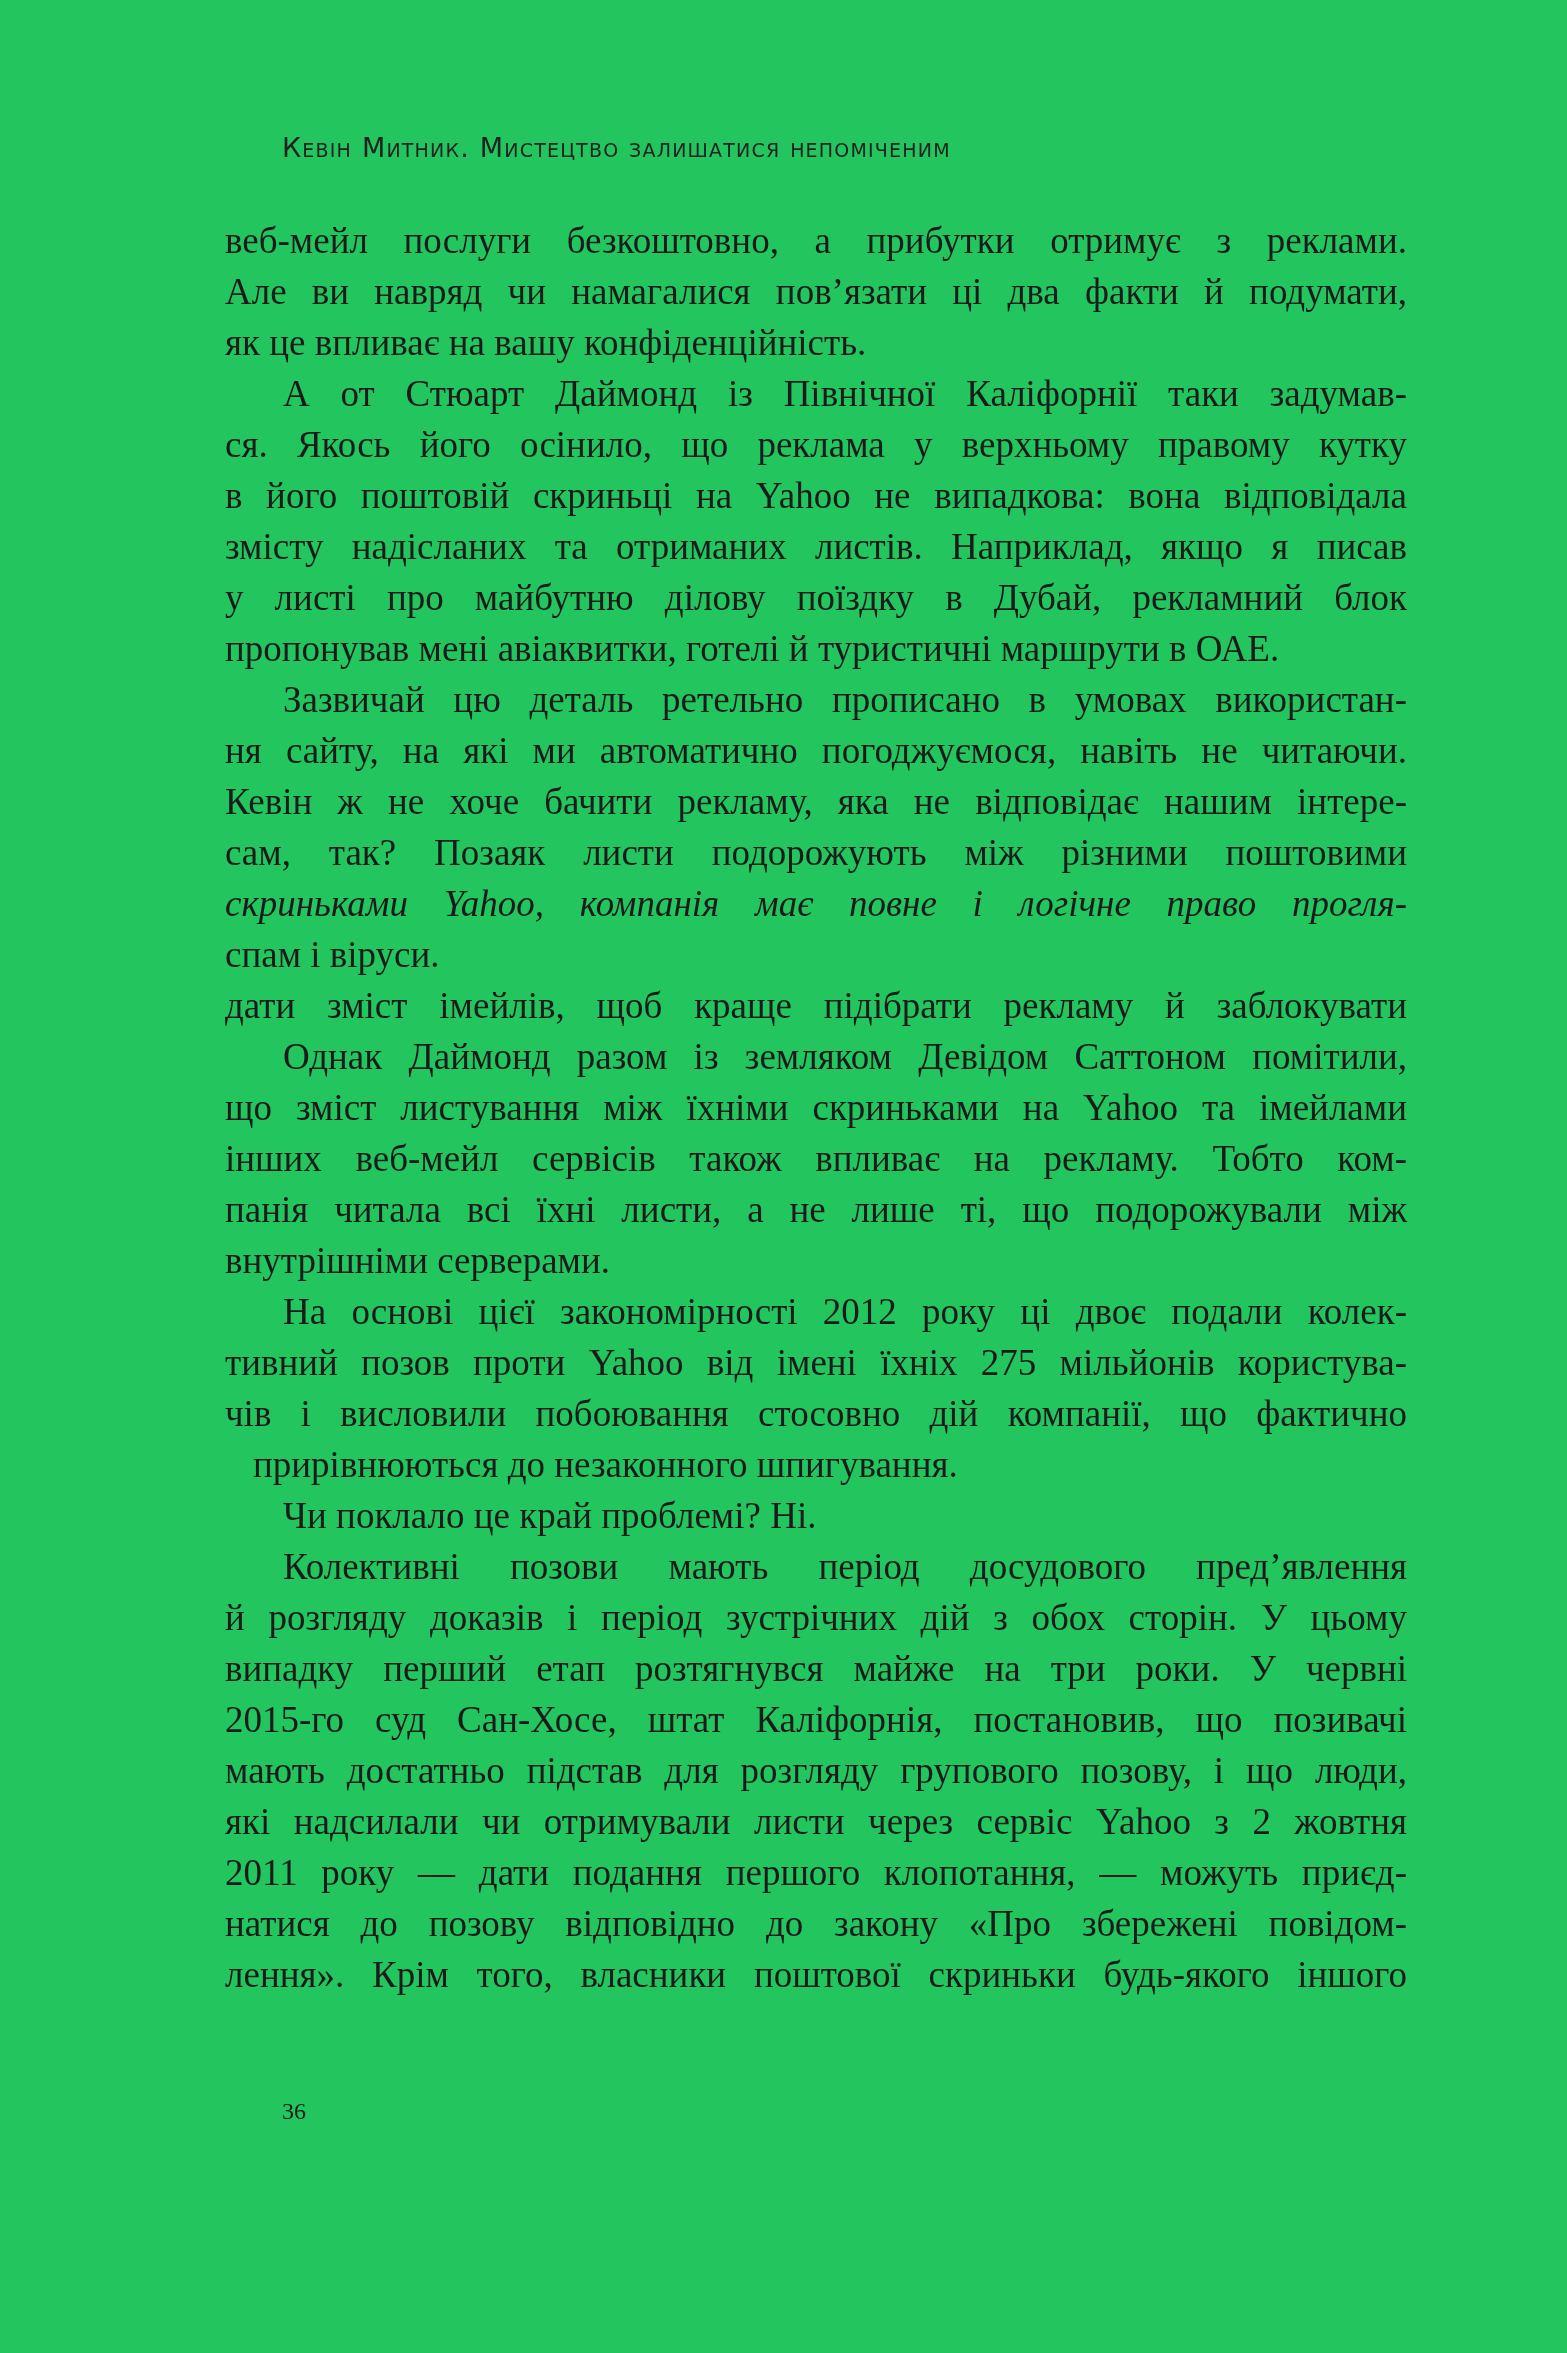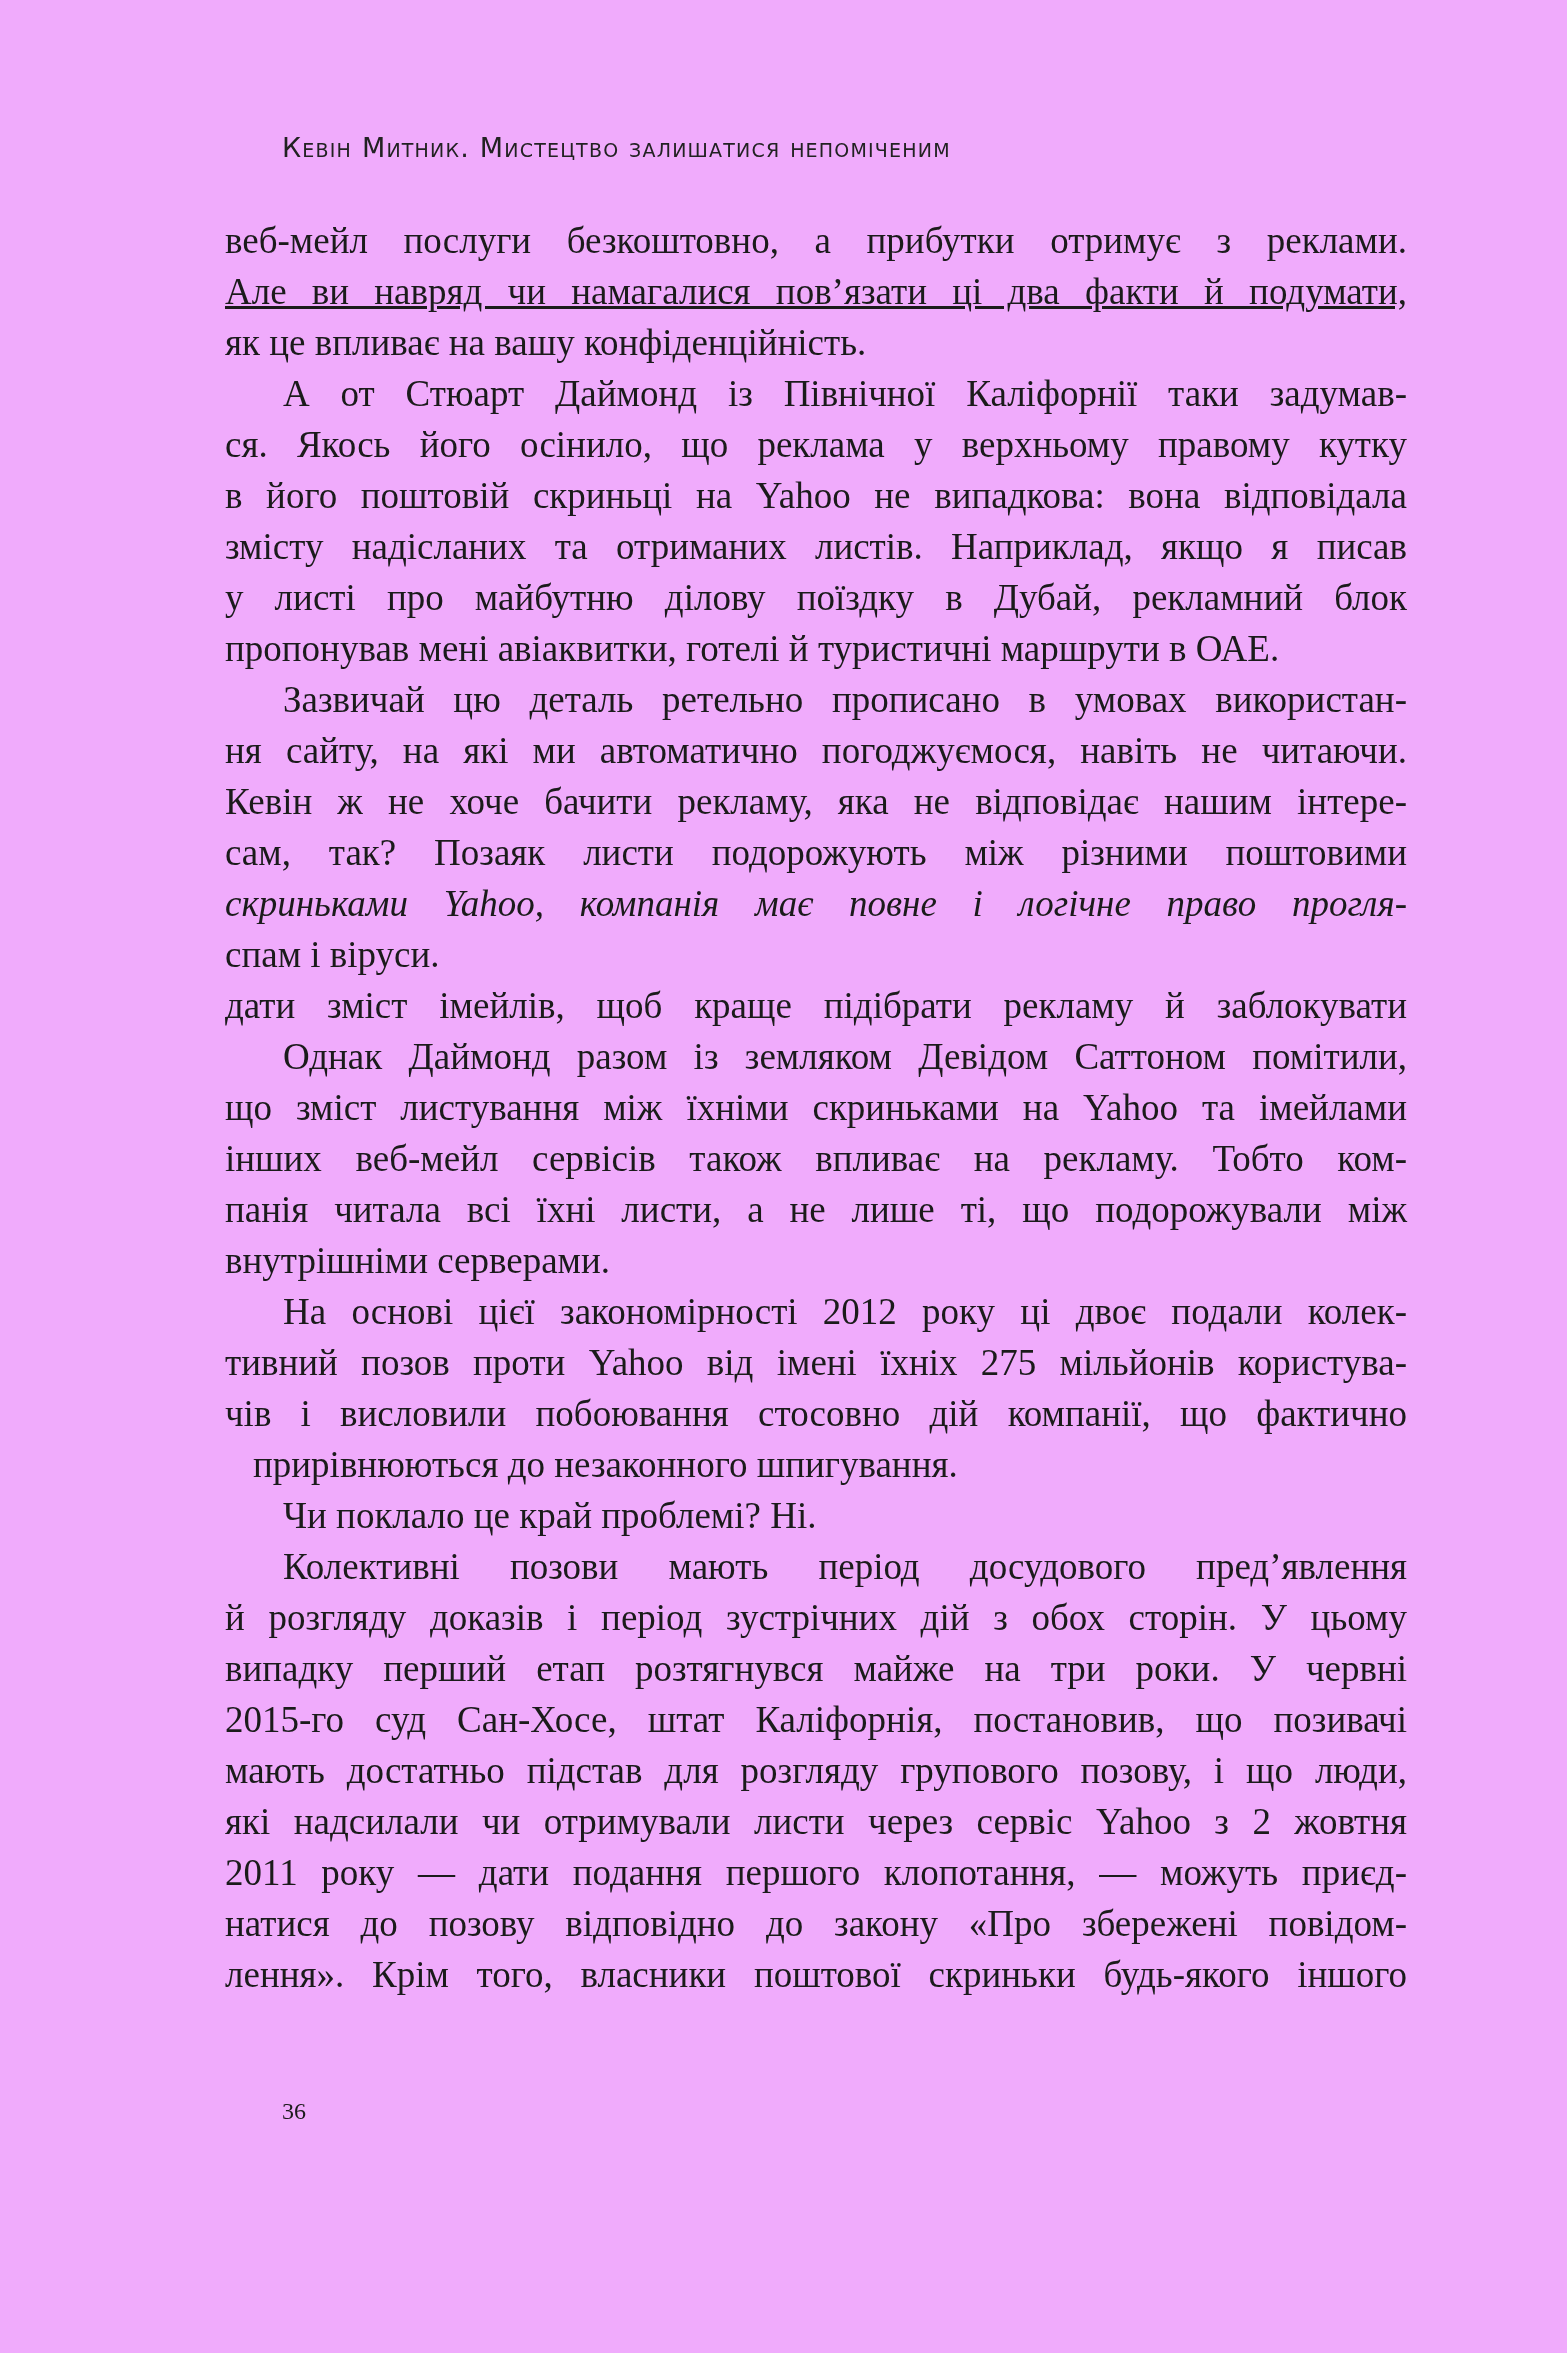--- a/index.html
+++ b/index.html
@@ -1,17 +1,17 @@
 <!DOCTYPE html>
 <html style="font-size:13px"><head>
 <meta charset="utf-8">
 <style>
   html, body { margin:0; padding:0; background:#ffffff; }
   body { width:1568px; height:2354px; position:relative; overflow:hidden; }
-  .page { position:absolute; left:0; top:0; width:1568px; height:2354px; background:#f0abfc; }
+  .page { position:absolute; left:0; top:0; width:1568px; height:2354px; background:#22c55e; }
   .running-head {
     position:absolute; left:282px; top:132px;
     font-family:"DejaVu Sans", sans-serif;
     font-size:27px; letter-spacing:1.2px; color:#222;
     font-variant:small-caps; white-space:nowrap;
   }
   .body-text {
     position:absolute; left:225px; top:215px; width:1182px;
     font-family:"Liberation Serif", "DejaVu Serif", serif;
     font-size:37px; line-height:51px; color:#1b1b1b;
@@ -25,21 +25,21 @@
     font-size:24px; color:#1b1b1b;
   }
 </style>
 </head>
 <body>
 
 <div class="page">
   <div class="running-head">Кевін Митник. Мистецтво залишатися непоміченим</div>
   <div class="body-text" id="body-text">
       <span class="line" style="white-space: nowrap;">веб-мейл послуги безкоштовно, а прибутки отримує з реклами.</span>
-      <span class="line" style="white-space: nowrap; text-decoration: underline;">Але ви навряд чи намагалися пов’язати ці два факти й подумати,</span>
+      <span class="line" style="white-space: nowrap;">Але ви навряд чи намагалися пов’язати ці два факти й подумати,</span>
       <span class="line last" style="white-space: nowrap;">як це впливає на вашу конфіденційність.</span>
       <span class="line indent" style="white-space: nowrap;">А от Стюарт Даймонд із Північної Каліфорнії таки задумав-</span>
       <span class="line" style="white-space: nowrap;">ся. Якось його осінило, що реклама у верхньому правому кутку</span>
       <span class="line" style="white-space: nowrap;">в його поштовій скриньці на Yahoo не випадкова: вона відповідала</span>
       <span class="line" style="white-space: nowrap;">змісту надісланих та отриманих листів. Наприклад, якщо я писав</span>
       <span class="line" style="white-space: nowrap;">у листі про майбутню ділову поїздку в Дубай, рекламний блок</span>
       <span class="line last" style="white-space: nowrap;">пропонував мені авіаквитки, готелі й туристичні маршрути в ОАЕ.</span>
       <span class="line indent" style="white-space: nowrap;">Зазвичай цю деталь ретельно прописано в умовах використан-</span>
       <span class="line" style="white-space: nowrap;">ня сайту, на які ми автоматично погоджуємося, навіть не читаючи.</span>
       <span class="line" style="white-space: nowrap;">Кевін ж не хоче бачити рекламу, яка не відповідає нашим інтере-</span>

